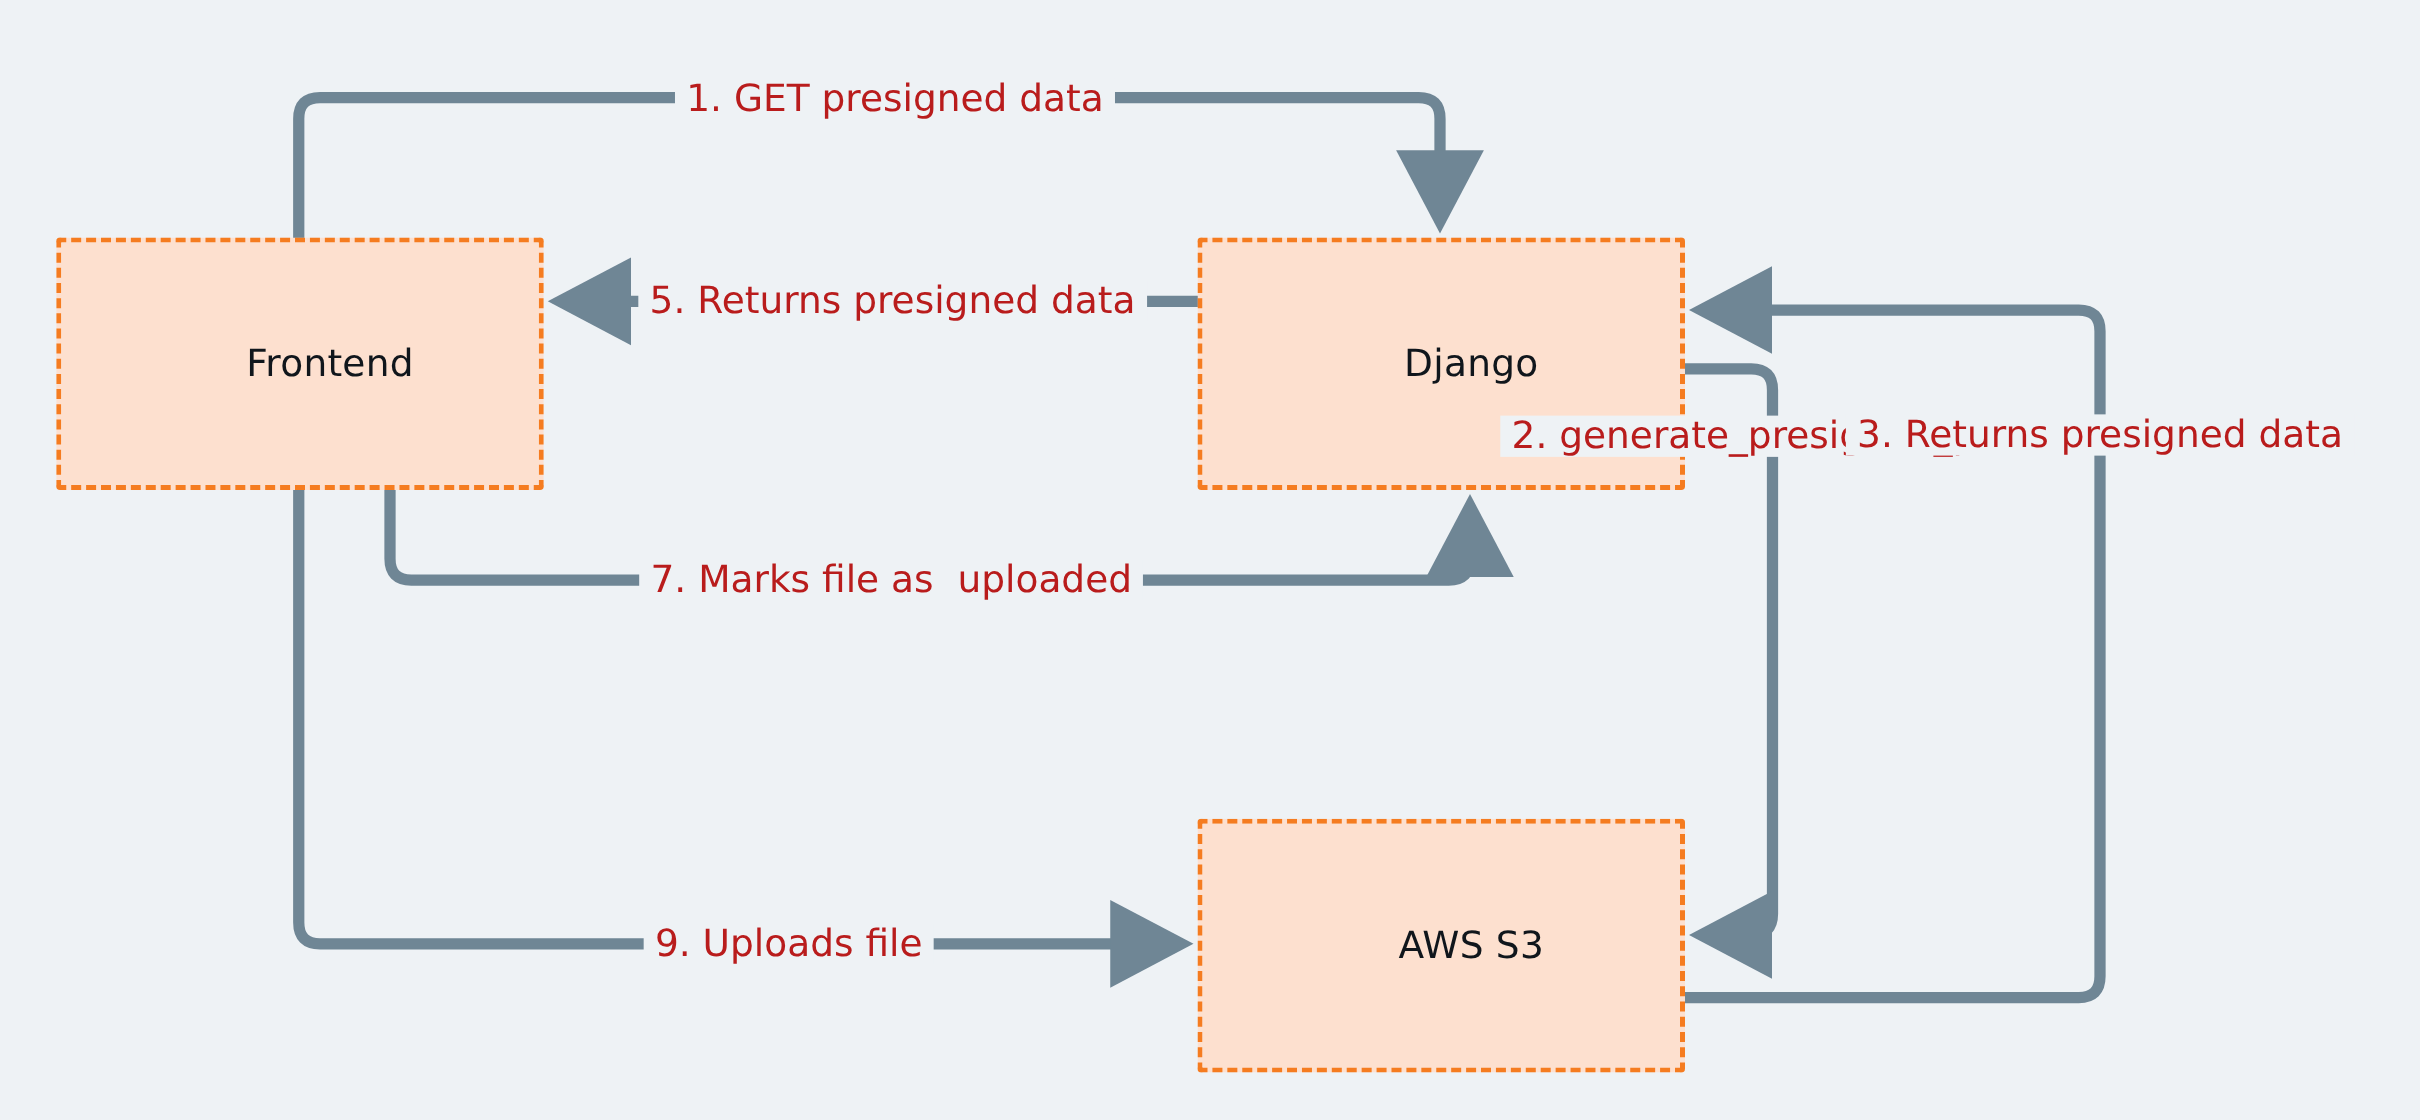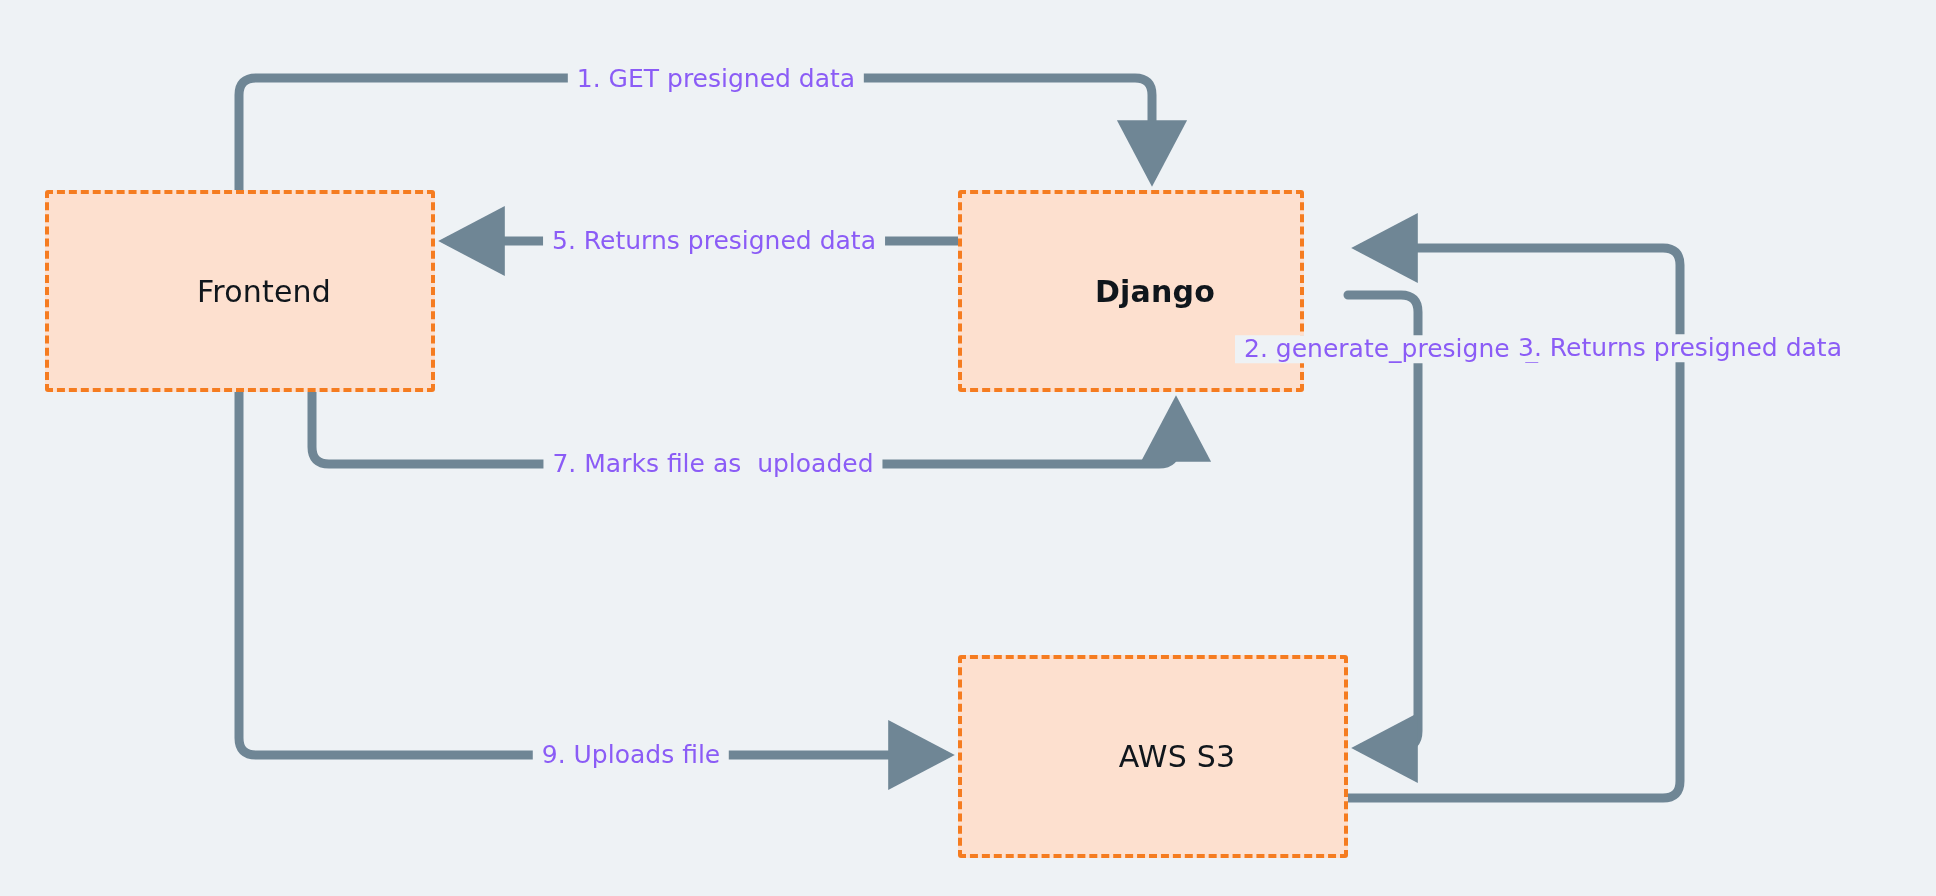--- a/index.html
+++ b/index.html
@@ -21,22 +21,22 @@
     padding-left:48px;
   }
   .node-label{
     font-size:30px;
     color:#10161c;
     letter-spacing:.2px;
     white-space:pre;
   }
   .edge-label{
     position:absolute;
-    font-size:25px;
-    color:#8b5cf6;
+    font-size:30px;
+    color:#b91c1c;
     background:#eef2f5;
     white-space:pre;
     line-height:1.1;
     padding:0 9px;
     transform:translate(-50%,-50%);
   }
 </style>
 </head>
 <body>
 
@@ -61,21 +61,21 @@
       <path d="M239,392 L239,738 Q239,755 256,755 L944,755" marker-end="url(#ah)"></path>
 
       <path d="M312,392 L312,447 Q312,464 329,464 L1159,464 Q1176,464 1176,447 L1176,406" marker-end="url(#ah)"></path>
     </g>
   </svg>
 
   <div class="node" style="left:45px;top:190px;width:390px;height:202px;">
     <span class="node-label">Frontend</span>
   </div>
 
-  <div class="node" style="left:958px;top:190px;width:346px;height:202px;font-weight:bold;">
+  <div class="node" style="left:958px;top:190px;width:390px;height:202px;">
     <span class="node-label">Django</span>
   </div>
 
   <div class="node" style="left:958px;top:655px;width:390px;height:203px;">
     <span class="node-label">AWS S3</span>
   </div>
 
   <div class="edge-label" style="left:716px;top:79px;">1. GET presigned data</div>
 
   <div class="edge-label" style="left:1418px;top:349px;">2. generate_presigned_post</div>

